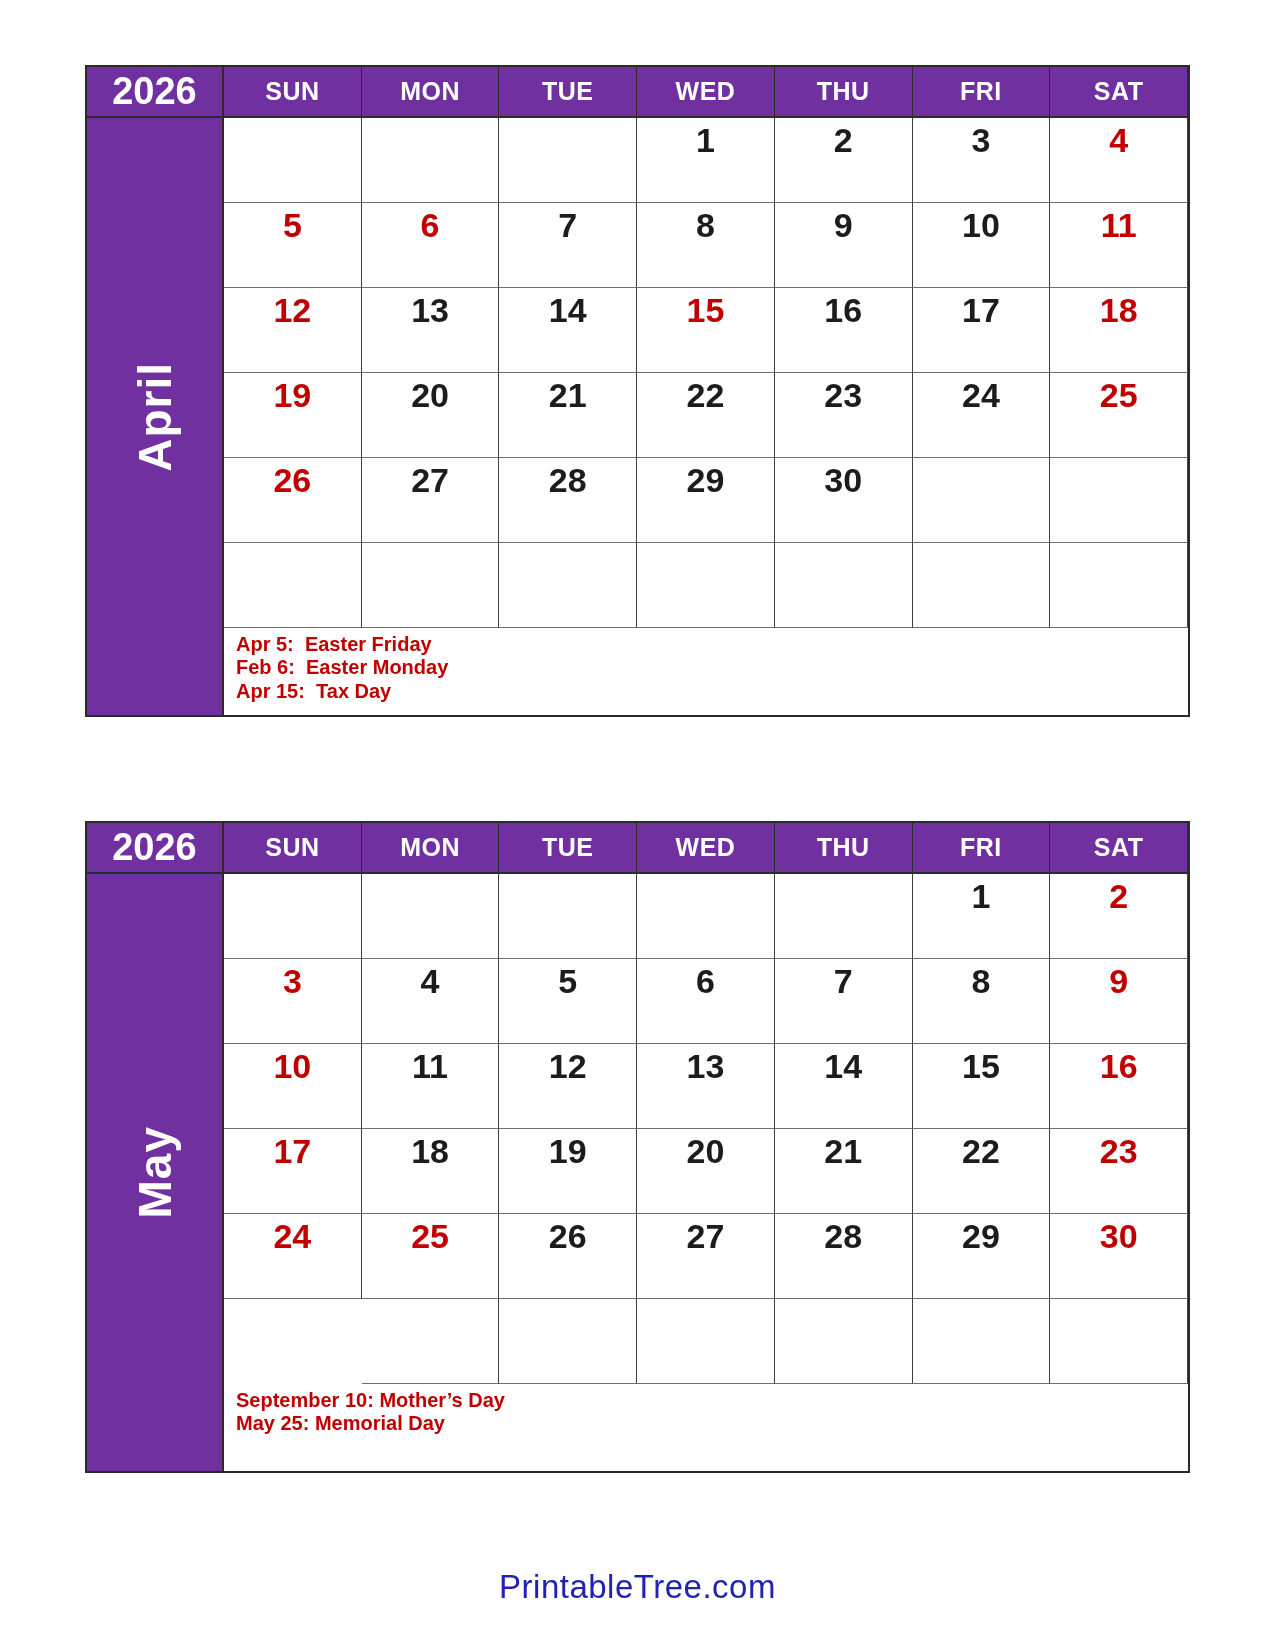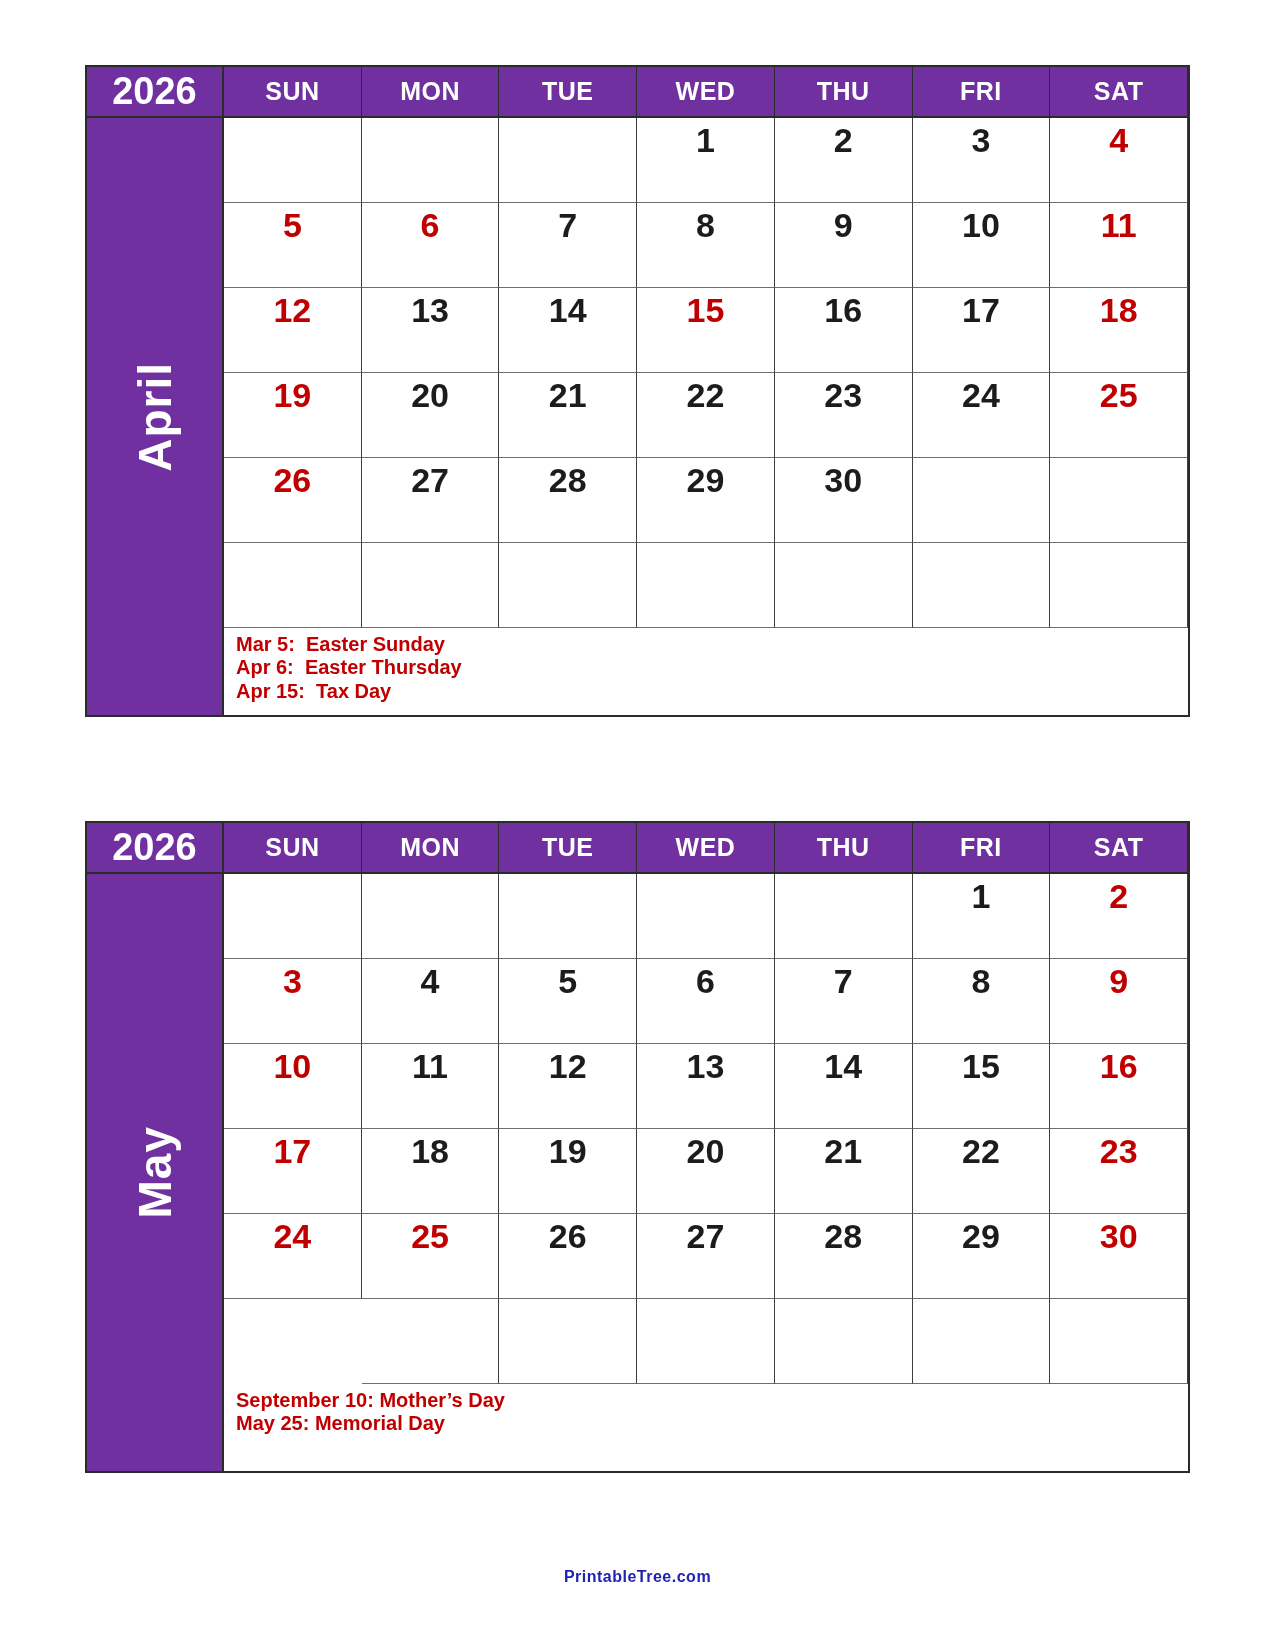--- a/index.html
+++ b/index.html
@@ -80,41 +80,40 @@
     font-size:20px;
     line-height:1.17;
     white-space:pre;
   }
   .footer{
     position:absolute;left:0;top:1568px;width:1275px;
     text-align:center;
   }
   .footer a{
     color:var(--footer-blue);
-    font-size:16px;
+    font-size:33px;
     text-decoration:none;
     letter-spacing:0.5px;
     cursor:pointer;
-    font-weight:bold;
   }
 </style>
 </head>
 <body>
 
 <div class="page">
 
   <div class="cal-wrap april">
     <div class="cal-grid">
       <div class="year-cell">2026</div>
       <div class="month-band">
         <span class="month-label">April</span>
       </div>
       <div class="notes-cell">
-          <div class="note-line">Mar 5:  Easter Sunday</div>
-          <div class="note-line">Apr 6:  Easter Thursday</div>
+          <div class="note-line">Apr 5:  Easter Friday</div>
+          <div class="note-line">Feb 6:  Easter Monday</div>
           <div class="note-line">Apr 15:  Tax Day</div>
         </div>
     <div class="day-header" style="grid-area: 1 / 2;">SUN</div>
         <div class="day-header" style="grid-area: 1 / 3;">MON</div>
         <div class="day-header" style="grid-area: 1 / 4;">TUE</div>
         <div class="day-header" style="grid-area: 1 / 5;">WED</div>
         <div class="day-header" style="grid-area: 1 / 6;">THU</div>
         <div class="day-header" style="grid-area: 1 / 7;">FRI</div>
         <div class="day-header" style="grid-area: 1 / 8;">SAT</div>
         <div class="day-cell" style="grid-area: 2 / 2;"></div>

